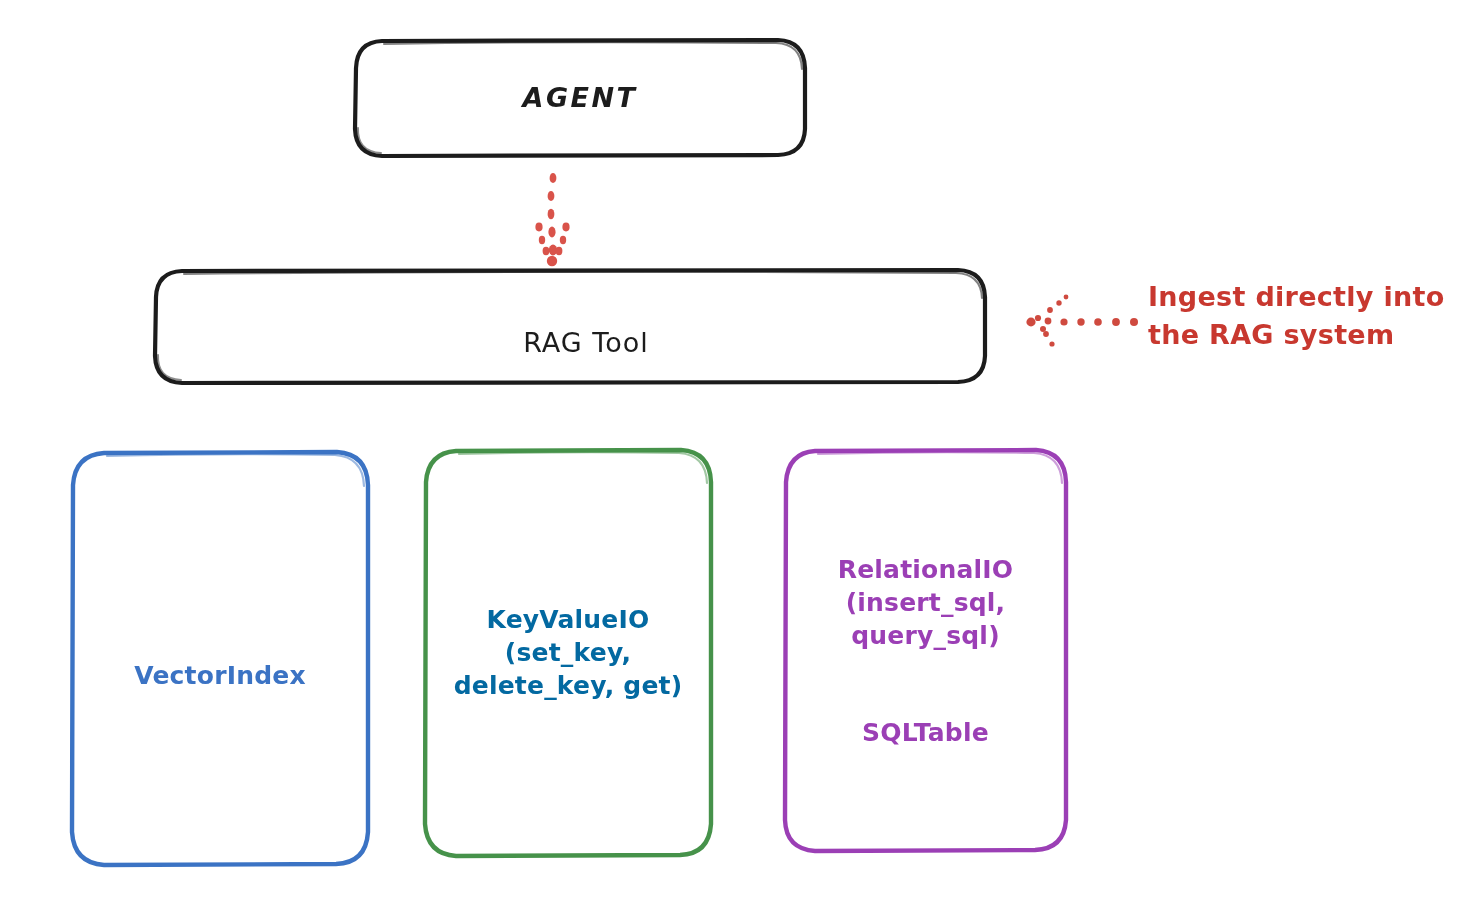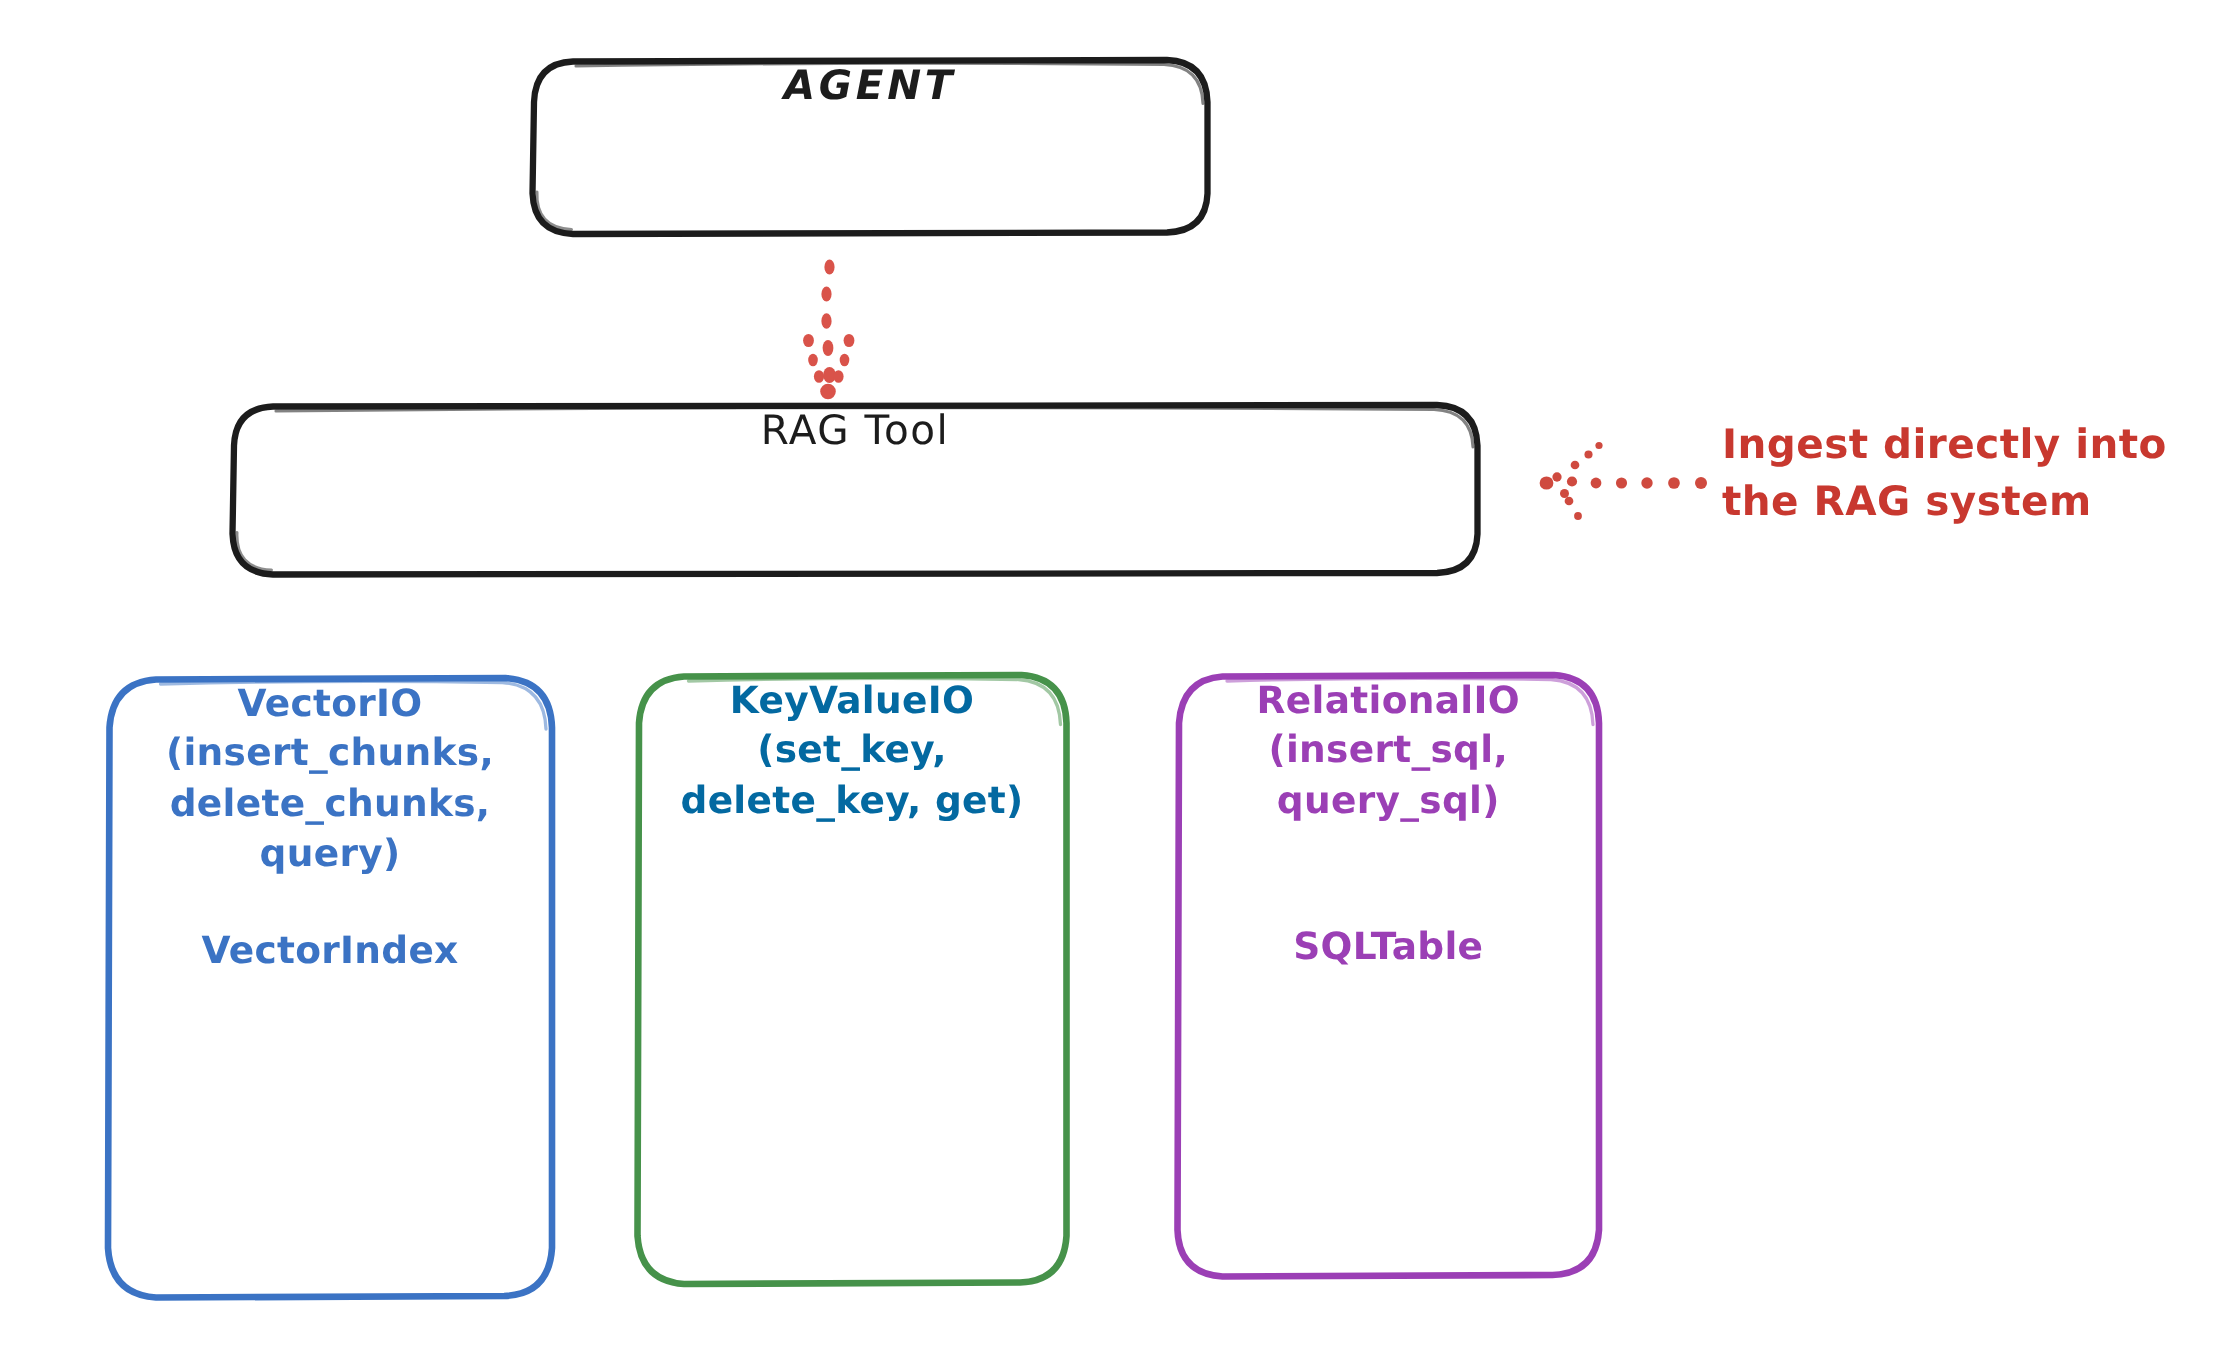--- a/index.html
+++ b/index.html
@@ -23,21 +23,21 @@
     height: 910px;
   }
 
   
   .node {
     position: absolute;
     box-sizing: border-box;
     display: flex;
     flex-direction: column;
     align-items: center;
-    justify-content: flex-start;
+    justify-content: center;
     background: transparent;
     text-align: center;
     z-index: 2;
   }
 
   .node-label {
     white-space: pre-line;
     line-height: 1.30;
     letter-spacing: 0.4px;
   }
@@ -52,21 +52,21 @@
   #agent-node .node-label {
     font-size: 27px;
     font-style: italic;
     font-weight: 700;
     color: #1c1c1c;
     letter-spacing: 2.5px;
     font-family: "DejaVu Sans", sans-serif;
   }
 
   #ragtool-node {
-    left: 155px;
+    left: 171px;
     top: 270px;
     width: 830px;
     height: 145px;
   }
   #ragtool-node .node-label {
     font-size: 27px;
     font-weight: 500;
     color: #1c1c1c;
     letter-spacing: 1px;
     font-family: "DejaVu Sans", sans-serif;
@@ -213,24 +213,20 @@
 
 <div class="node" id="agent-node">
   <div class="node-label">AGENT</div>
 </div>
 
 <div class="node" id="ragtool-node">
   <div class="node-label">RAG Tool</div>
 </div>
 
 <div class="node" id="vector-node">
-  <div class="store-label">VectorIO
-(insert_chunks,
-delete_chunks,
-query)</div>
   <div class="store-sublabel">VectorIndex</div>
 </div>
 
 <div class="node" id="keyvalue-node">
   <div class="store-label">KeyValueIO
 (set_key,
 delete_key, get)</div>
 </div>
 
 <div class="node" id="relational-node">

